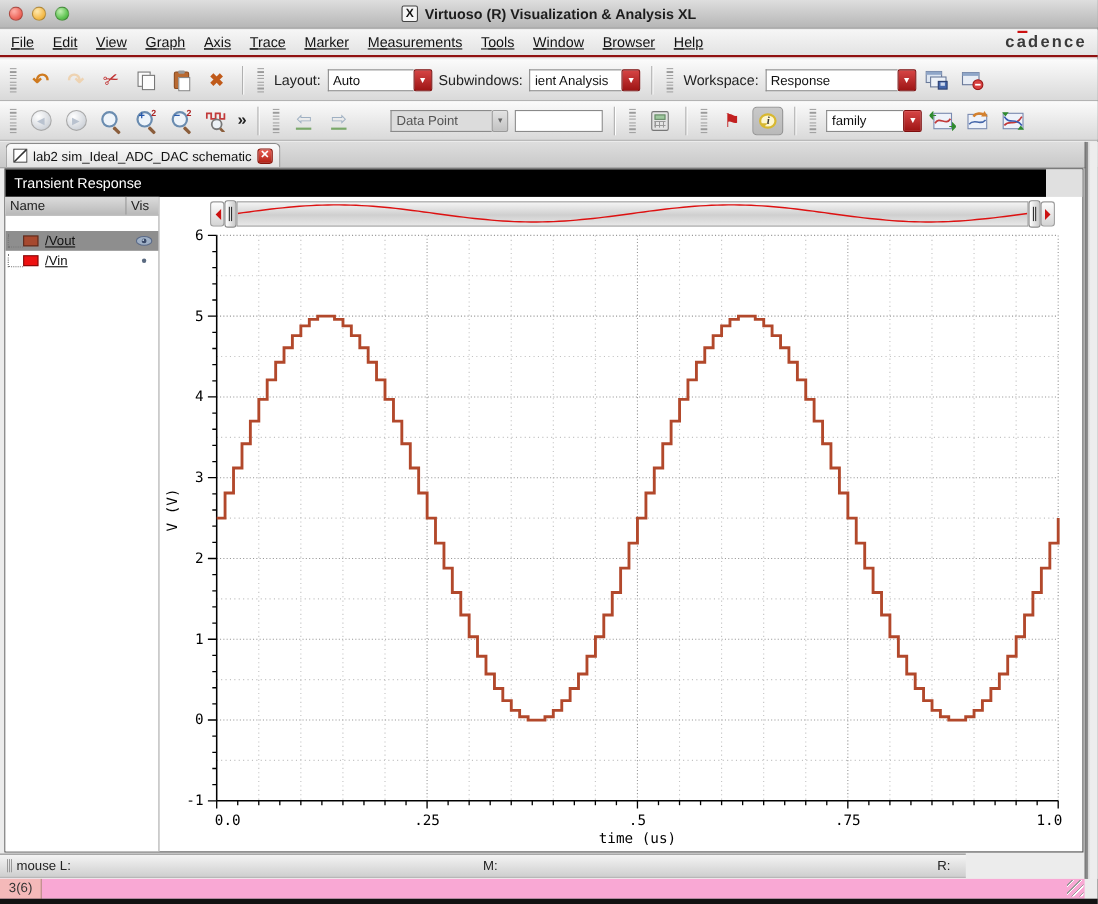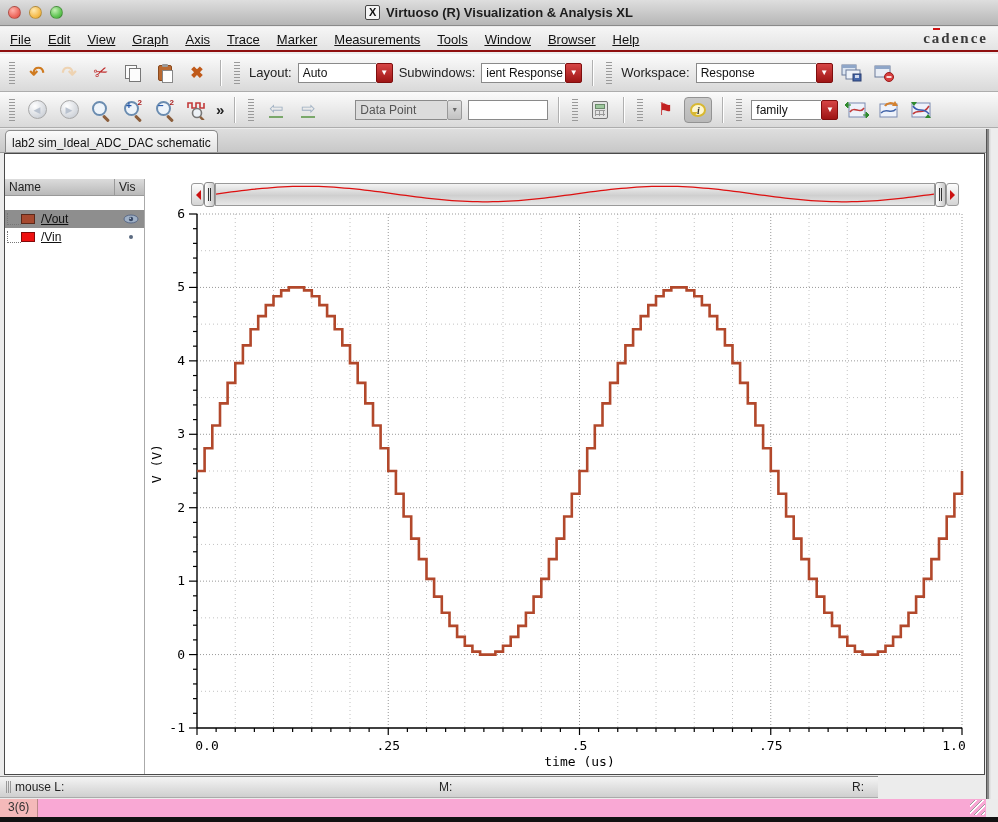--- a/index.html
+++ b/index.html
@@ -21,21 +21,21 @@
   .xicon { width:15px; height:15px; background:#f5f5f5; border:1px solid #444; border-radius:2px;
     font-size:11px; font-weight:bold; color:#111; text-align:center; line-height:13px; }
 
   
   .menubar { position:absolute; left:0; top:27px; width:100%; height:25px;
     background:linear-gradient(#f6f6f6,#e3e3e3); border-bottom:2px solid #8f1010;
     display:flex; align-items:center; padding:0 10px; }
   .menubar .item { font-size:13px; color:#111; margin-right:17px; cursor:default;text-decoration:underline; }
   .menubar u { text-decoration:underline; }
   .brand { margin-left:auto; font-size:15px; font-weight:bold; color:#3a3a3a;
-    letter-spacing:2px;font-family:Liberation Serif, serif; }
+    letter-spacing:2px; }
   .brand .a { position:relative; }
   .brand .a::before { content:""; position:absolute; left:1px; right:1px; top:-2px;
     height:2px; background:#cc1111; }
 
   
   .toolbar { position:absolute; left:0; width:100%;
     background:linear-gradient(#fbfbfb,#d9d9d9); border-bottom:1px solid #adadad;
     display:flex; align-items:center; gap:6px; padding:0 6px; }
   #toolbar1 { top:54px; height:38px; }
   #toolbar2 { top:92px; height:36px; }
@@ -109,21 +109,21 @@
   .tfield { width:80px; height:20px; background:#fff; border:1px solid #8a8a8a; }
 
   .winicon { width:22px; height:18px; }
 
   
   .tabbar { position:absolute; left:0; top:129px; width:100%; height:24px;
     background:linear-gradient(#dedede,#c8c8c8); border-bottom:1px solid #9a9a9a; }
   .tab { position:absolute; left:5px; bottom:0; height:22px; display:flex;
     align-items:center; gap:5px; padding:0 6px;
     background:linear-gradient(#fbfbfb,#e2e2e2); border:1px solid #8a8a8a;
-    border-bottom:none; border-radius:5px 5px 0 0; font-size:12px; color:#111;flex-direction:column; }
+    border-bottom:none; border-radius:5px 5px 0 0; font-size:12px; color:#111; }
   .tab-close { width:14px; height:14px; border-radius:3px;
     background:linear-gradient(#e86055,#b32015); border:1px solid #8a150c;
     color:#fff; font-size:10px; font-weight:bold; text-align:center; line-height:12px; }
 
   
   .mainframe { position:absolute; left:4px; top:153px; width:981px; height:622px;
     border:1px solid #4a4a4a; background:#fff; }
   .graph-header { position:absolute; left:0; top:0; width:100%; height:25px; display:flex; }
   .graph-header .black { flex:1; background:#000; color:#fff; font-size:13px;
     display:flex; align-items:center; padding-left:8px; }
@@ -233,21 +233,21 @@
       </div>
     <div class="vsep"></div>
     <div class="grip"></div>
     <span class="tlabel">Layout:</span>
     <div class="dd">
       <div class="field" style="width:78px">Auto</div>
       <div class="btn">▼</div>
     </div>
     <span class="tlabel">Subwindows:</span>
     <div class="dd">
-      <div class="field" style="width:84px">ient Response</div>
+      <div class="field" style="width:84px">ient Analysis</div>
       <div class="btn">▼</div>
     </div>
     <div class="vsep"></div>
     <div class="grip"></div>
     <span class="tlabel">Workspace:</span>
     <div class="dd">
       <div class="field" style="width:120px">Response</div>
       <div class="btn">▼</div>
     </div>
     <div class="tbtn">
@@ -364,20 +364,26 @@
       <svg width="13" height="13" viewBox="0 0 13 13">
         <rect x="0.5" y="0.5" width="12" height="12" fill="#fff" stroke="#333"></rect>
         <line x1="1" y1="12" x2="12" y2="1" stroke="#333" stroke-width="1.4"></line>
       </svg>
       <span>lab2 sim_Ideal_ADC_DAC schematic</span>
       <span class="tab-close">✕</span>
     </div>
   </div>
 
   <div class="mainframe">
+    <div class="graph-header">
+      <div class="black">
+          <span>Transient Response</span>
+        </div>
+      <div class="stub"></div>
+    </div>
 
     <div class="signals">
       <div class="sig-head">
         <div class="c1">Name</div>
         <div class="c2">Vis</div>
       </div>
       <div class="sig-rows" id="sig-rows">
           <div class="sig-row sel">
             <span class="branch"></span>
             <span class="swatch" style="background: rgb(166, 73, 47);"></span>

